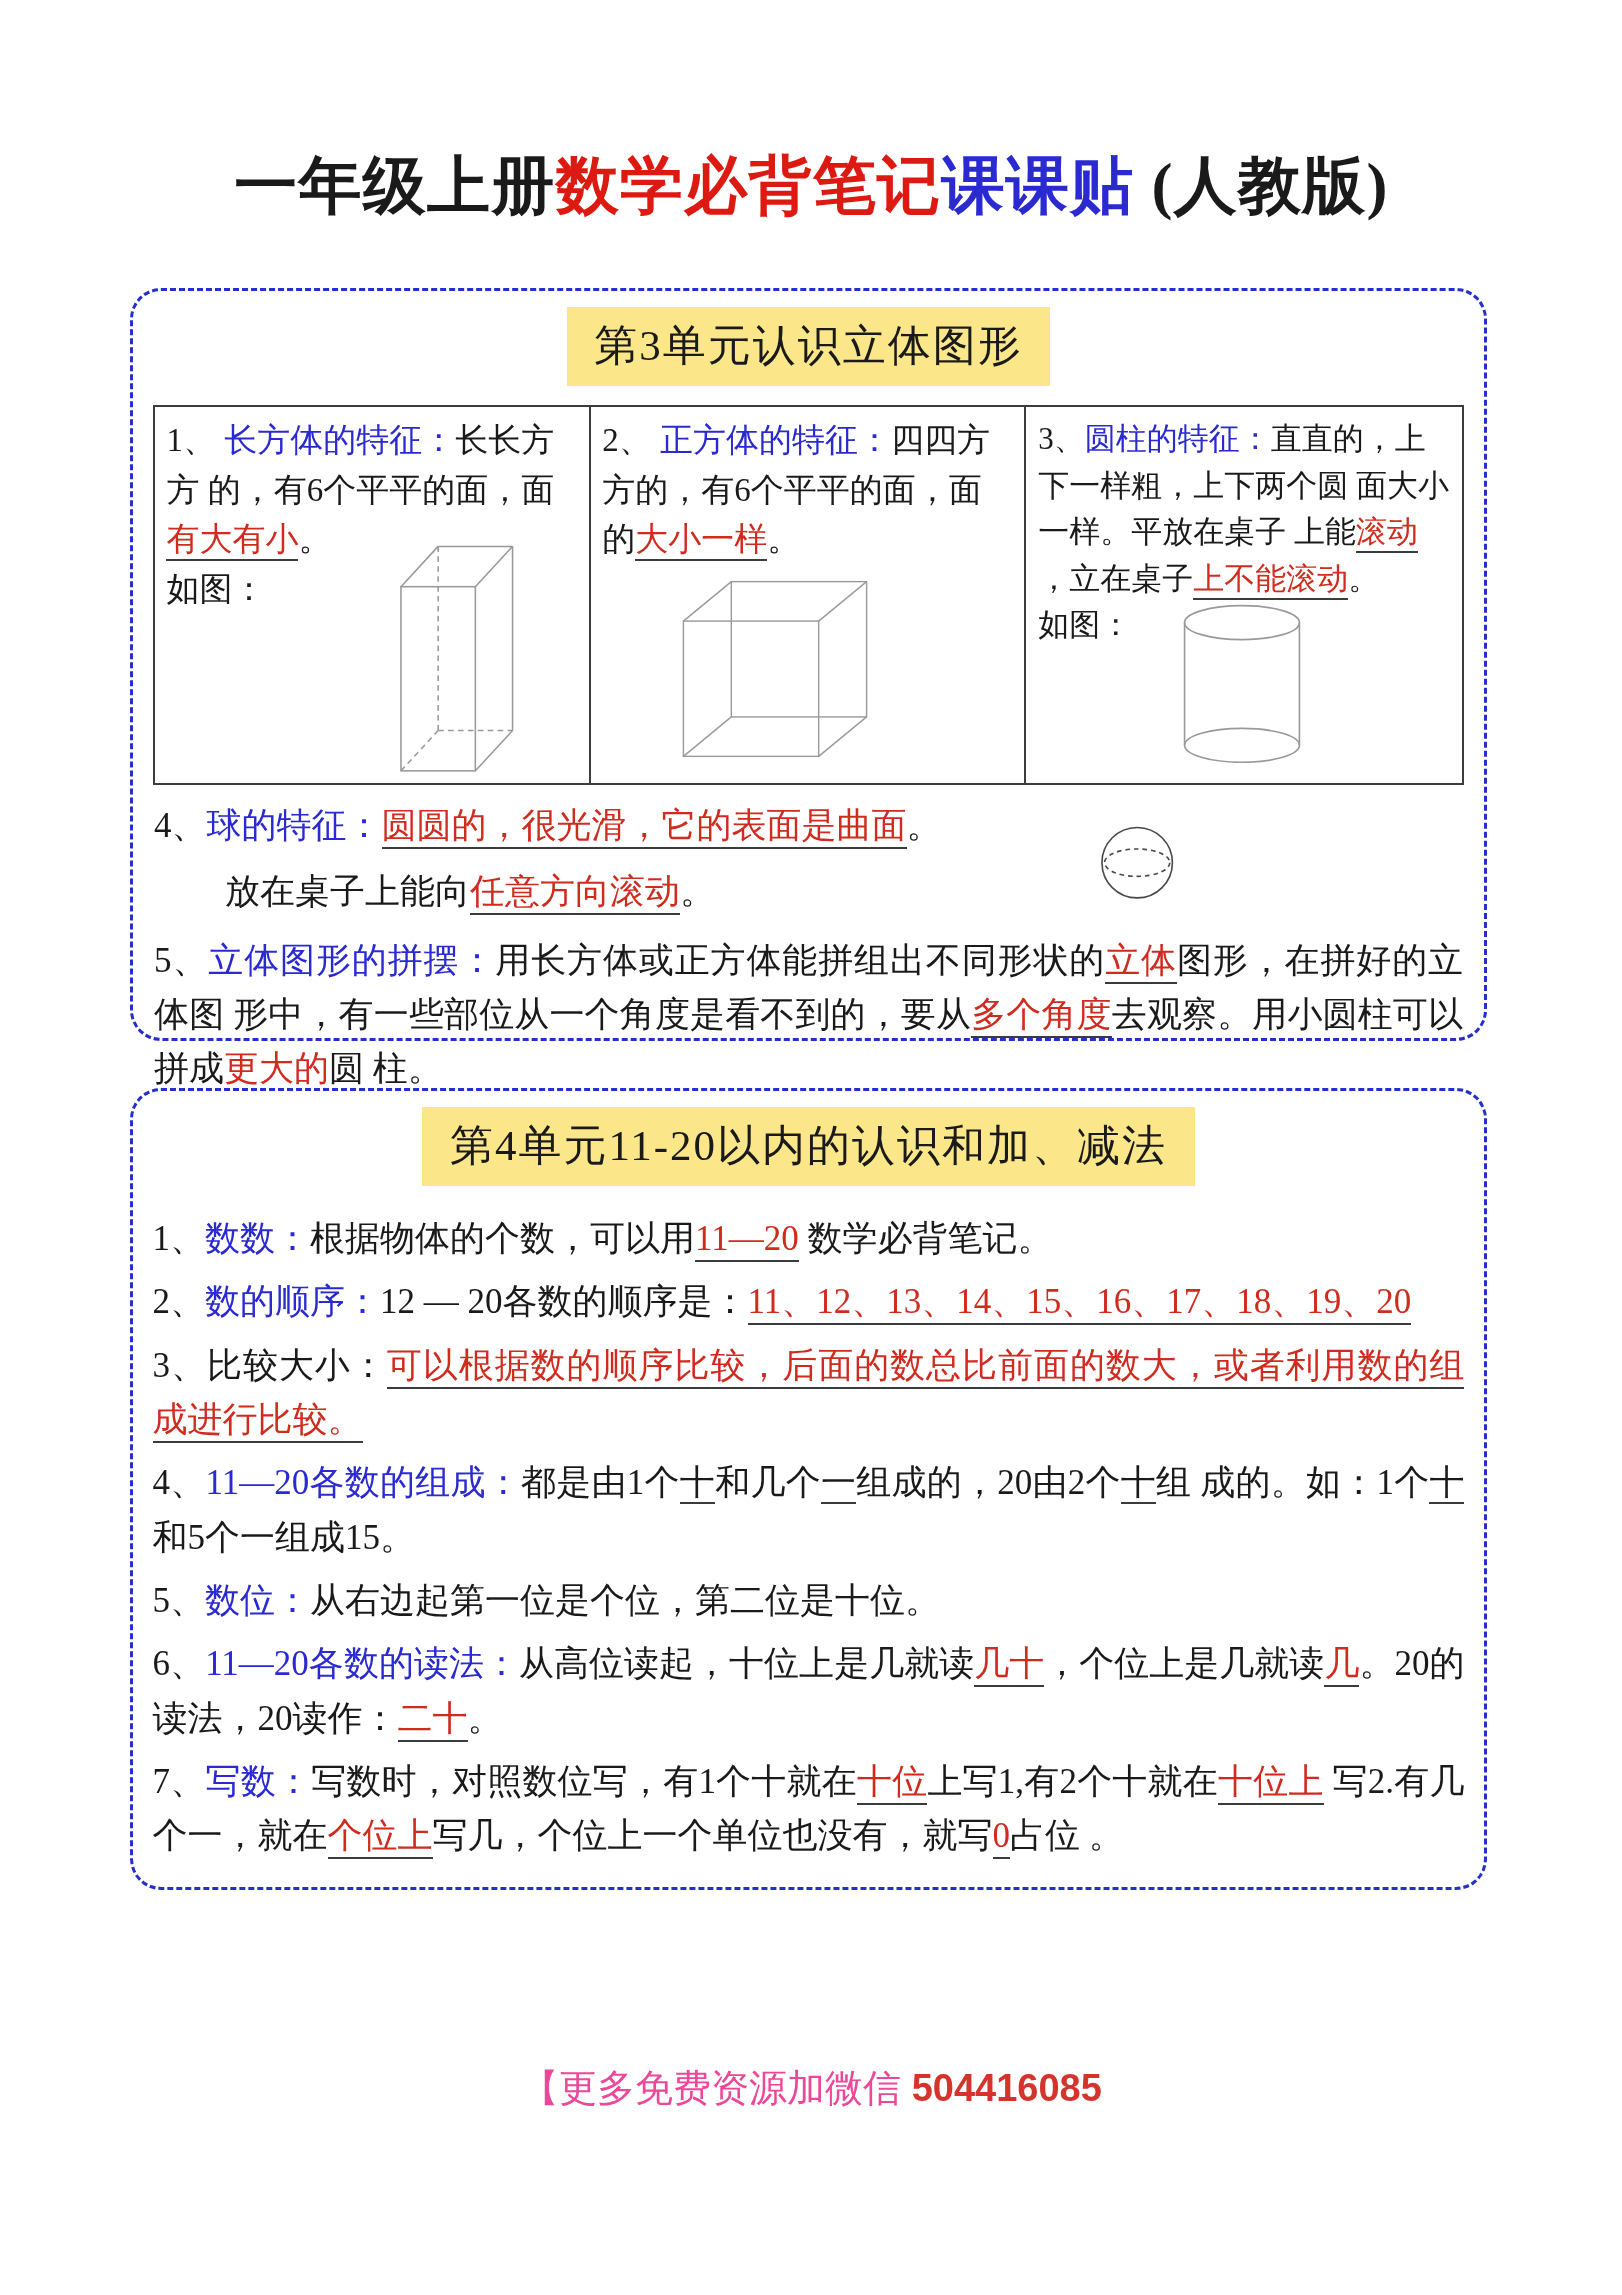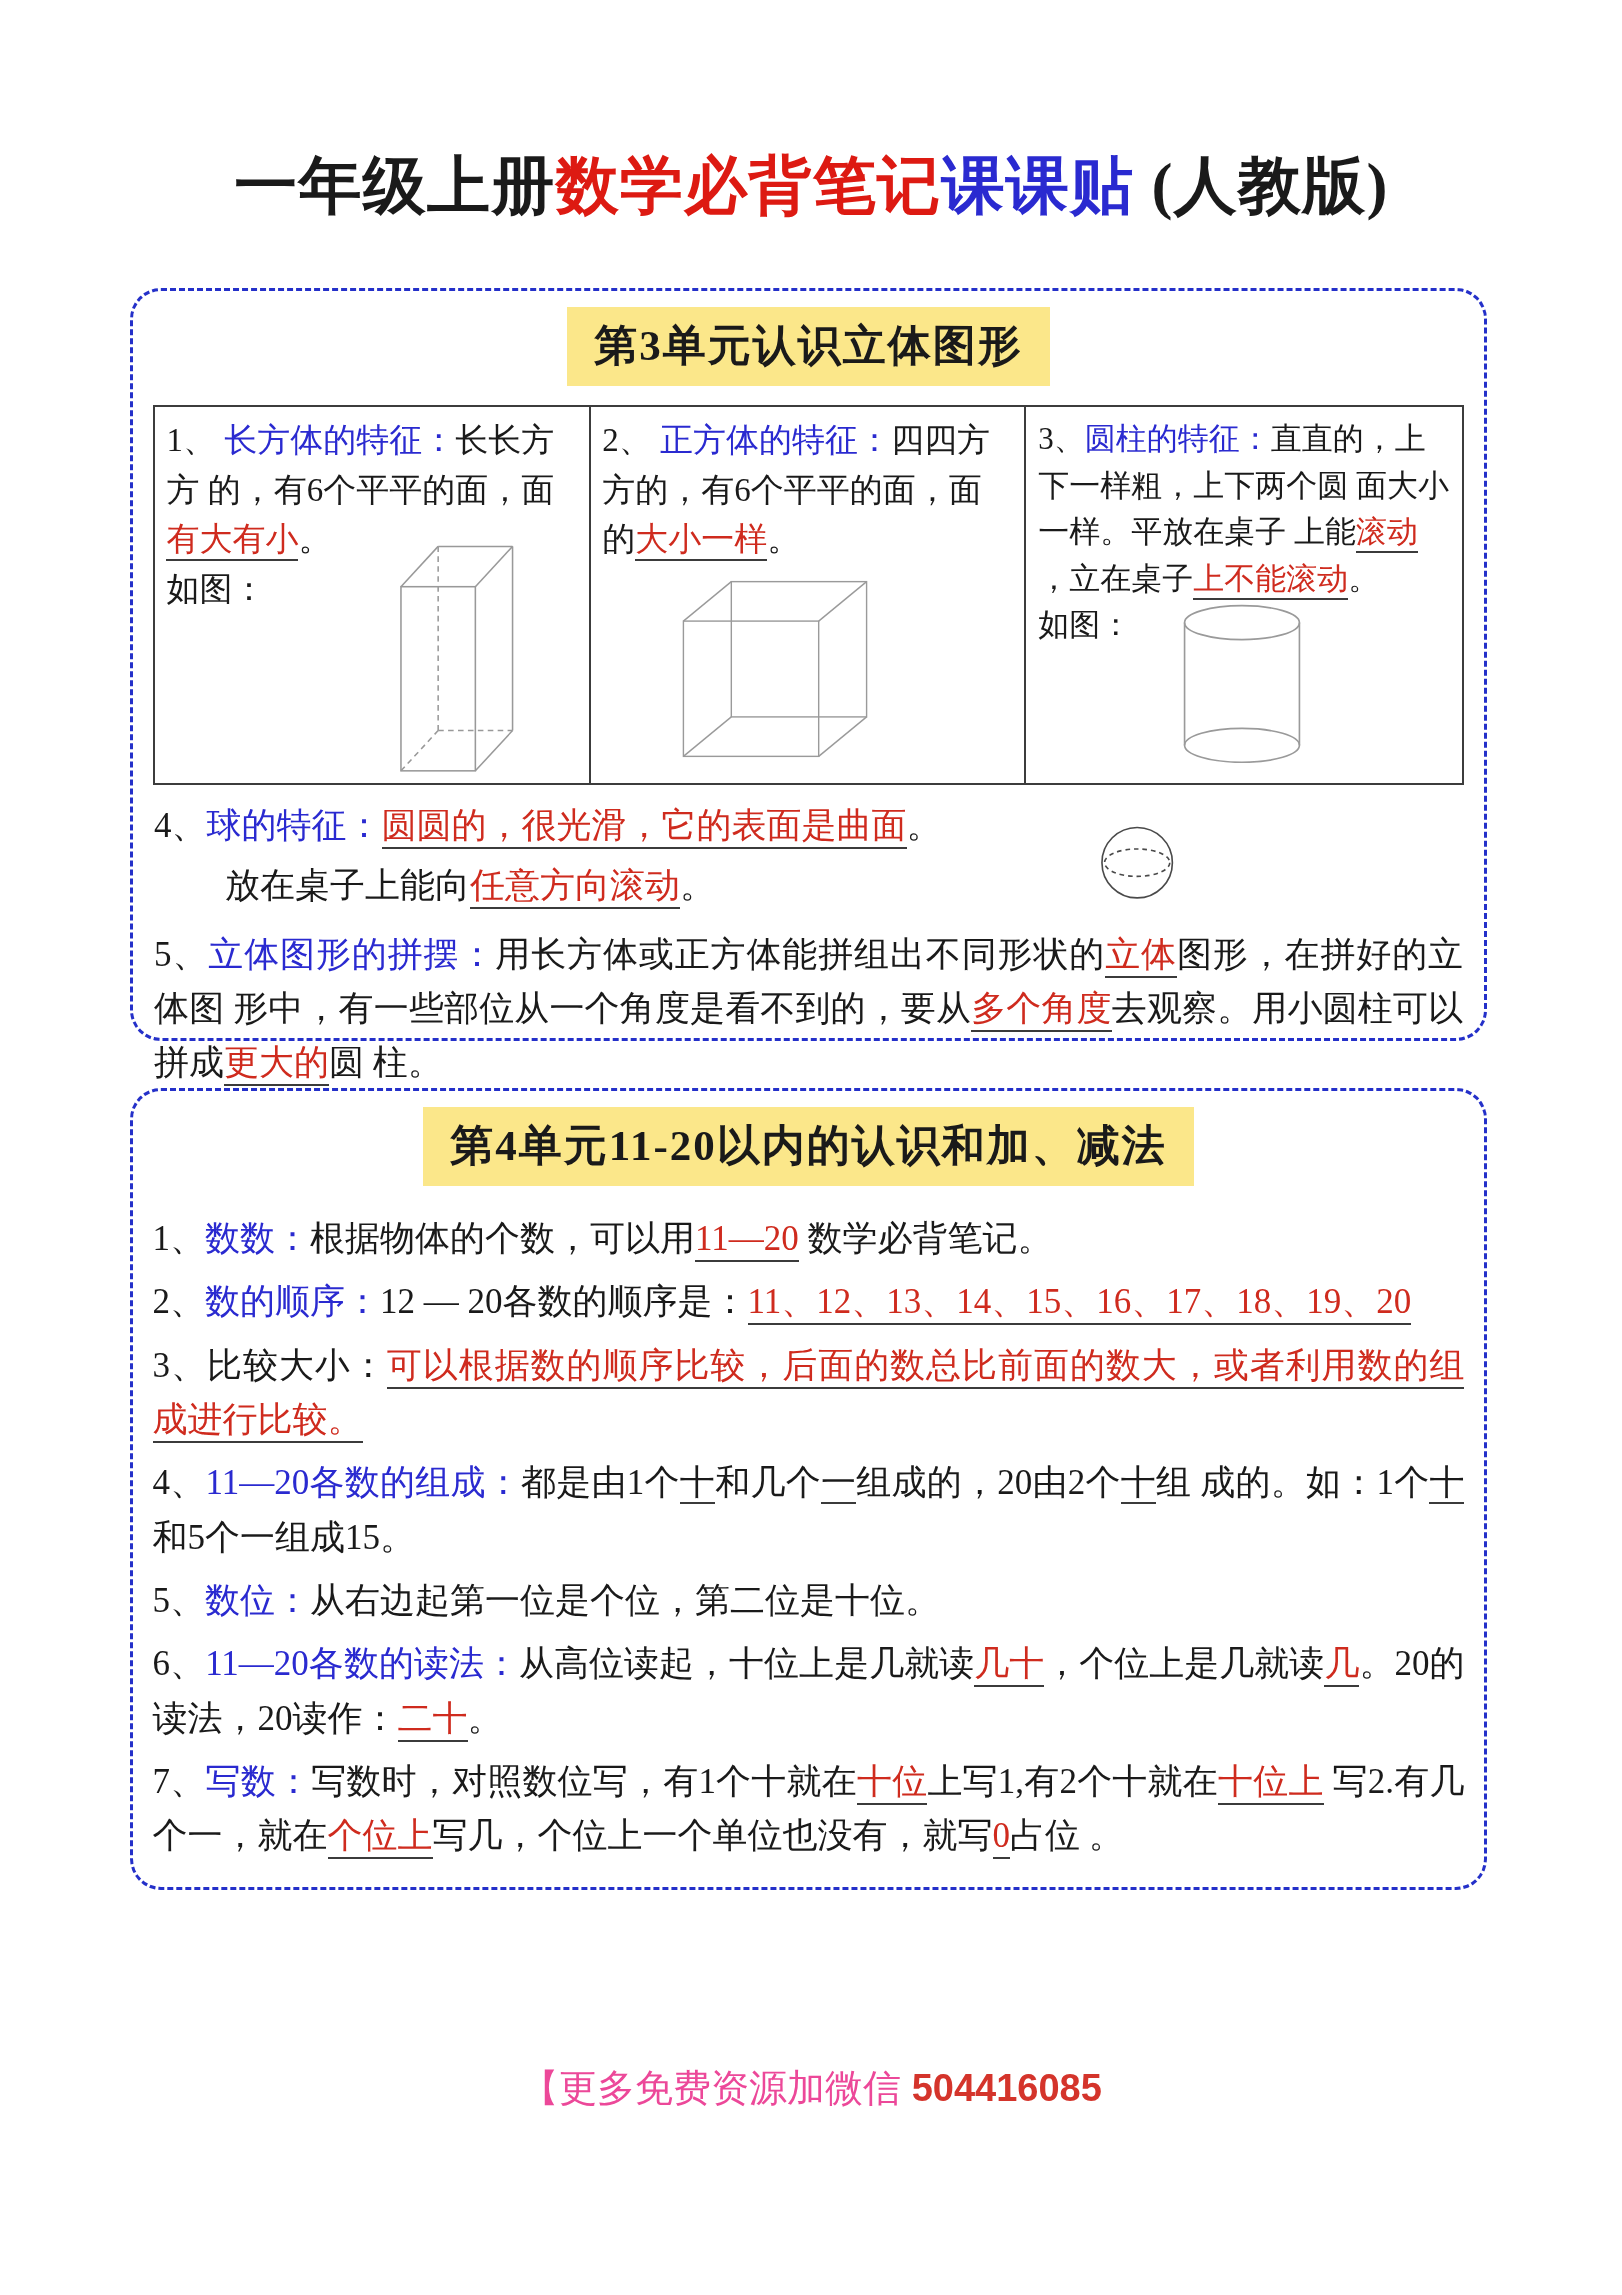--- a/index.html
+++ b/index.html
@@ -28,21 +28,21 @@
     box-sizing:border-box;
   }
   #box-unit3{top:288px;height:753px;}
   #box-unit4{top:1088px;height:802px;}
   .box-header{
     display:block;
     margin:15.7px auto 0 auto;
     width:max-content;
     background:#fbe78a;
     padding:10.5px 27.5px;
-    font-size:43px;font-weight:700;
+    font-size:43px;font-weight:400;
     letter-spacing:2px;
     text-align:right;
   }
   
   .grid-table{
     margin:19.6px 19.6px 0 19.6px;
     display:grid;
     grid-template-columns:1fr 1fr 1fr;
     border:2.6px solid #3c3c3c;
   }
@@ -61,21 +61,21 @@
   #fig-cuboid{right:69px;top:130px;}
   #fig-cube{left:85px;top:169px;}
   #fig-cylinder{left:154px;top:196px;}
   
   .u3-para{
     margin:14.4px 21px 0 21px;
     font-size:35px;
     line-height:1.55;
     text-align:justify;
   }
-  #u3-item4-line2{margin-top:6px;padding-left:71px;}
+  #u3-item4-line2{margin-top:12px;padding-left:71px;}
   #fig-sphere{position:absolute;left:967px;top:531px;}
   
   #u4-items{margin:26px 19.6px 0 19.6px;}
   .u4-item{
     margin:0 0 9.2px 0;
     font-size:35px;
     line-height:1.55;
     text-align:justify;
   }
   

